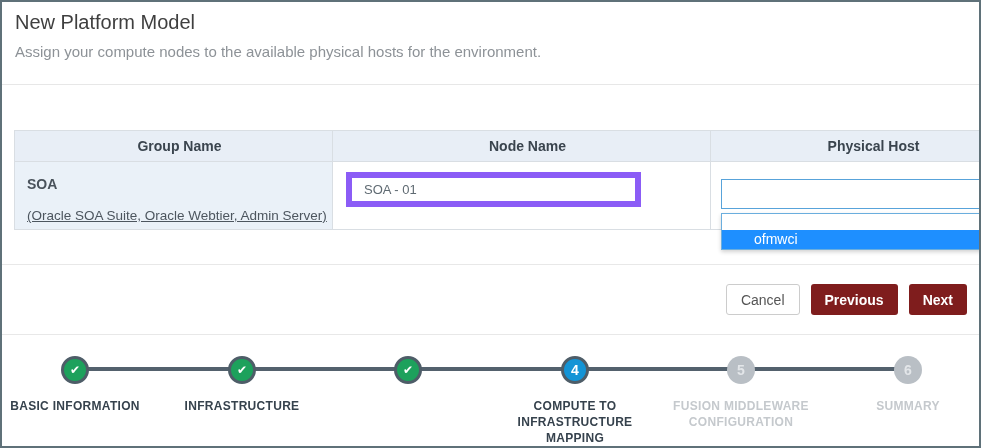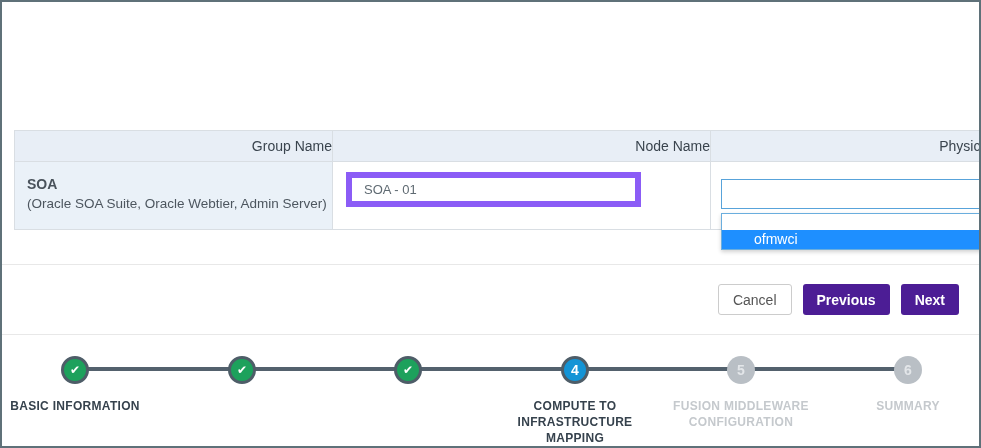--- a/index.html
+++ b/index.html
@@ -19,28 +19,28 @@
   .page-subtitle { position:absolute; top:41px; left:13px; font-size:15px;
                    color:#8d9297; }
 
   
   .instruction { position:absolute; top:97px; left:13px; font-size:15px; color:#4a4a4a; }
 
   
   .map-table { position:absolute; top:128px; left:12px; width:953px;
                border-collapse:collapse; table-layout:fixed; }
   .map-table th, .map-table td { border:1px solid #d9dee3; vertical-align:top; }
-  .map-table th { height:31px; background:#e8eef6; text-align:right;
-                  font-size:14px; font-weight:400; color:#3a444e;
+  .map-table th { height:31px; background:#e8eef6; text-align:center;
+                  font-size:14px; font-weight:700; color:#3a444e;
                   padding:0 0 0 12px; vertical-align:middle; }
   .col-group { width:318px; } .col-node { width:378px; } .col-host { width:314px; }
   .map-table td { height:68px; background:#fff; }
   .group-cell { background:#eaf1f8 !important; padding:14px 10px 0 12px; }
   .group-name { font-size:14px; font-weight:700; color:#49525b; }
-  .group-detail { font-size:13.5px; color:#4d565f; margin-top:4px; white-space:nowrap; }
+  .group-detail { font-size:13.5px; color:#4d565f; margin-top:16px; white-space:nowrap;text-decoration:underline; }
   .node-cell { padding:10px 0 0 13px; }
   .node-input { width:295px; height:35px; border:6px solid #8b5cf6; background:#fff;
                 font-family:inherit; font-size:13px; color:#5f6a72; padding:0 0 0 12px; }
   .host-cell { padding:17px 0 0 10px; overflow:visible; }
 
   
   .select-wrap { position:relative; width:296px; }
   .select-box { position:relative; width:296px; height:30px; background:#fff;
                 border:1px solid #58a3da; cursor:pointer; }
   .sel-value { position:absolute; left:8px; top:7px; font-size:13px; color:#444; }
@@ -51,25 +51,25 @@
   .opt { font-size:14px; cursor:pointer; }
   .opt-blank { height:16px; background:#fff; }
   .opt-hl { height:19px; line-height:19px; background:#1e8fff; color:#fff;
             padding-left:32px; }
 
   
   .divider { position:absolute; left:0; right:0; border-top:1px solid #e8e8e8; }
   .d1 { top:262px; } .d2 { top:332px; }
 
   
-  .btn-row { position:absolute; top:282px; right:20px; display:flex; gap:11px;border-radius:9px; }
+  .btn-row { position:absolute; top:282px; right:12px; display:flex; gap:11px;border-radius:9px; }
   .btn { height:31px; border-radius:3px; font-size:14px; font-family:inherit;
          cursor:pointer; padding:0 14px; }
   .btn-cancel { background:#fff; border:1px solid #cccccc; color:#555; }
-  .btn-dark { background:#4c1d95; border:none; color:#fff; font-weight:600; }
+  .btn-dark { background:#7f1d1d; border:none; color:#fff; font-weight:600; }
 
   
   .stepper { position:absolute; top:332px; left:0; right:0; height:112px; }
   .step-line { position:absolute; top:33px; left:73px; width:833px; height:4px;
                background:#53616d; z-index:1; }
   .step { position:absolute; top:22px; width:170px; text-align:center; z-index:2; cursor:pointer; }
   .s1 { left:-12px; } .s2 { left:155px; } .s3 { left:321px; }
   .s4 { left:503px; width:140px; } .s5 { left:654px; } .s6 { left:821px; }
   .circle { width:28px; height:28px; border-radius:50%; margin:0 auto;
             display:flex; align-items:center; justify-content:center; }
@@ -80,20 +80,24 @@
   .circle.todo { background:#b9bfc5; color:#e3e6e9; font-weight:700; font-size:14px; }
   .step-label { margin-top:14px; font-size:12px; font-weight:700;
                 line-height:1.35; letter-spacing:0.3px; }
   .lbl-dark { color:#36424d; } .lbl-light { color:#c5c9cd; }
 </style>
 </head>
 <body>
 
 <div class="window">
 
+  <div class="header">
+    <div class="page-title">New Platform Model</div>
+    <div class="page-subtitle">Assign your compute nodes to the available physical hosts for the environment.</div>
+  </div>
 
 
   <table class="map-table">
     <thead>
       <tr>
         <th class="col-group">Group Name</th>
         <th class="col-node">Node Name</th>
         <th class="col-host">Physical Host</th>
       </tr>
     </thead>
@@ -139,20 +143,21 @@
       <div class="circle done">
         <span class="check">✔</span>
       </div>
       <div class="step-label lbl-dark">BASIC INFORMATION</div>
     </div>
 
     <div class="step s2">
       <div class="circle done">
         <span class="check">✔</span>
       </div>
+      <div class="step-label lbl-dark">INFRASTRUCTURE</div>
     </div>
 
     <div class="step s3">
       <div class="circle done">
         <span class="check">✔</span>
       </div>
     </div>
 
     <div class="step s4">
       <div class="circle active">4</div>

